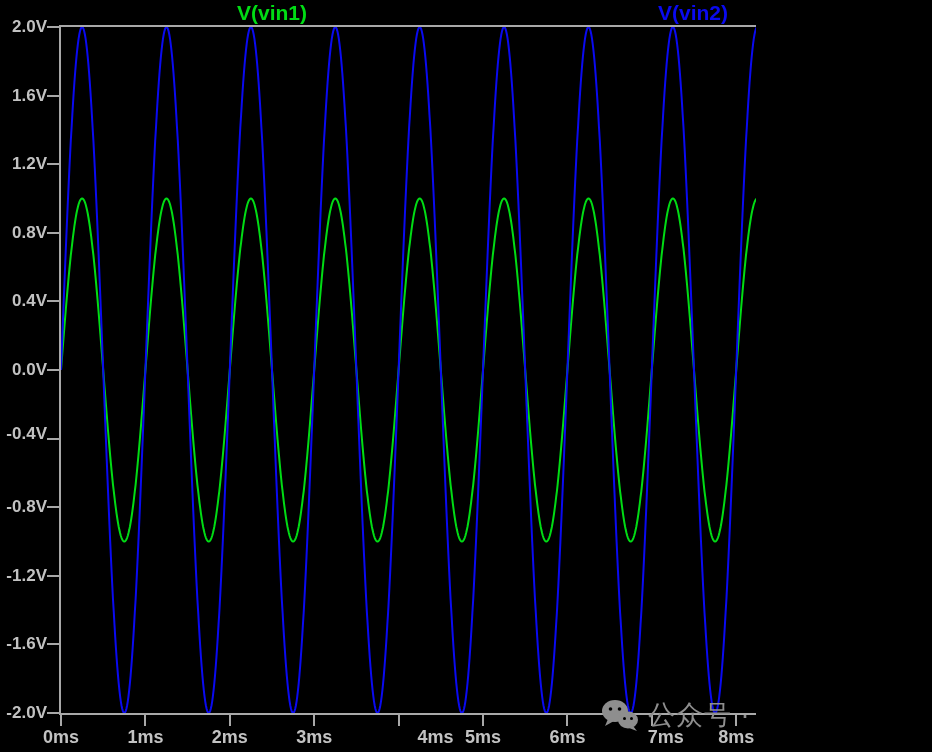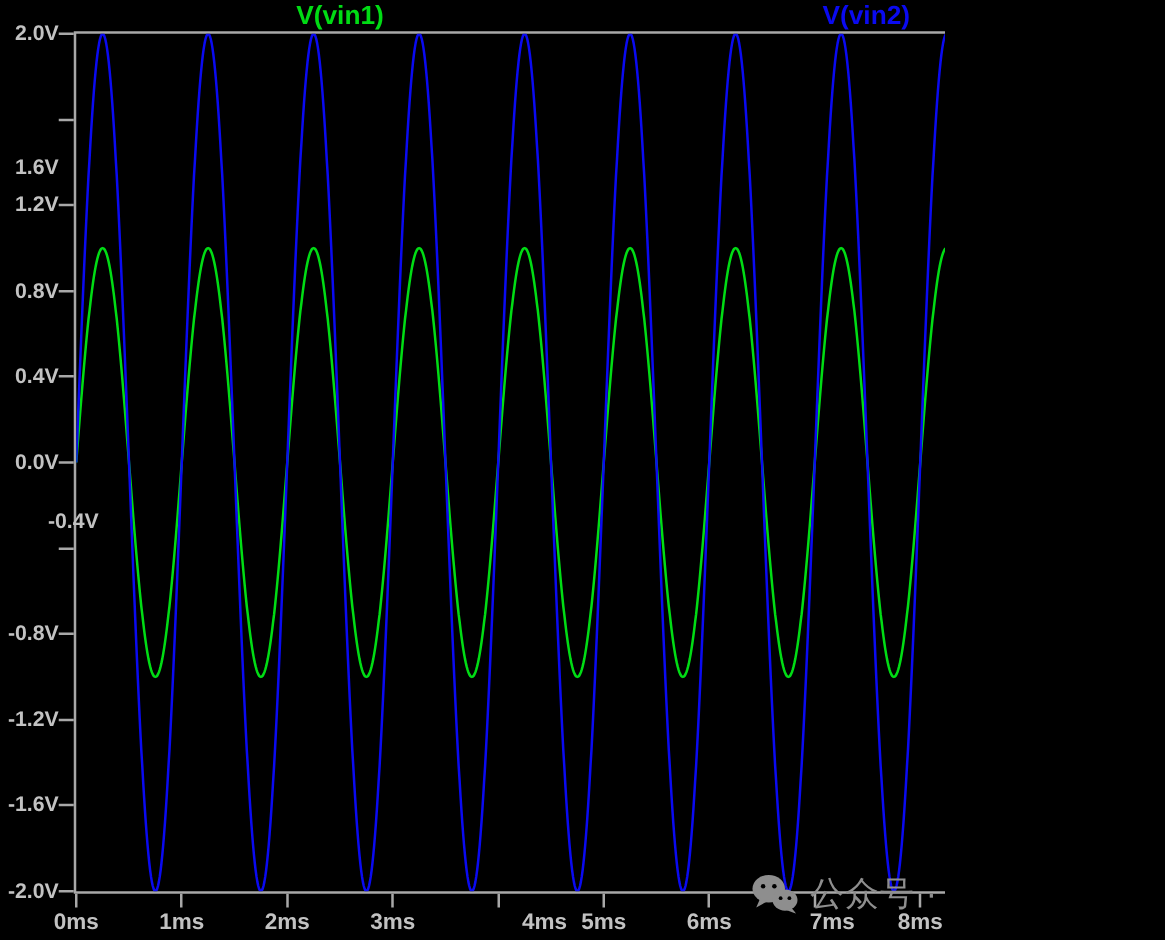--- a/index.html
+++ b/index.html
@@ -62,31 +62,31 @@
   <div class="plot-box">
     <svg id="traces" preserveAspectRatio="none" viewBox="0 0 844 686">
         <polyline points="0.0,343.0 0.7,334.0 1.4,325.1 2.1,316.2 2.8,307.3 3.5,298.6 4.2,290.0 4.9,281.5 5.6,273.2 6.3,265.1 7.0,257.3 7.7,249.6 8.4,242.2 9.1,235.1 9.8,228.2 10.6,221.7 11.3,215.6 12.0,209.7 12.7,204.3 13.4,199.2 14.1,194.5 14.8,190.2 15.5,186.3 16.2,182.9 16.9,179.9 17.6,177.3 18.3,175.2 19.0,173.6 19.7,172.4 20.4,171.7 21.1,171.5 21.8,171.7 22.5,172.4 23.2,173.6 23.9,175.2 24.6,177.3 25.3,179.9 26.0,182.9 26.7,186.3 27.4,190.2 28.1,194.5 28.8,199.2 29.5,204.3 30.2,209.7 30.9,215.6 31.6,221.7 32.4,228.2 33.1,235.1 33.8,242.2 34.5,249.6 35.2,257.3 35.9,265.1 36.6,273.2 37.3,281.5 38.0,290.0 38.7,298.6 39.4,307.3 40.1,316.2 40.8,325.1 41.5,334.0 42.2,343.0 42.9,352.0 43.6,360.9 44.3,369.8 45.0,378.7 45.7,387.4 46.4,396.0 47.1,404.5 47.8,412.8 48.5,420.9 49.2,428.8 49.9,436.4 50.6,443.8 51.3,450.9 52.0,457.8 52.8,464.3 53.5,470.4 54.2,476.3 54.9,481.7 55.6,486.8 56.3,491.5 57.0,495.8 57.7,499.7 58.4,503.1 59.1,506.1 59.8,508.7 60.5,510.8 61.2,512.4 61.9,513.6 62.6,514.3 63.3,514.5 64.0,514.3 64.7,513.6 65.4,512.4 66.1,510.8 66.8,508.7 67.5,506.1 68.2,503.1 68.9,499.7 69.6,495.8 70.3,491.5 71.0,486.8 71.7,481.7 72.4,476.3 73.1,470.4 73.8,464.3 74.6,457.8 75.3,450.9 76.0,443.8 76.7,436.4 77.4,428.8 78.1,420.9 78.8,412.8 79.5,404.5 80.2,396.0 80.9,387.4 81.6,378.7 82.3,369.8 83.0,360.9 83.7,352.0 84.4,343.0 85.1,334.0 85.8,325.1 86.5,316.2 87.2,307.3 87.9,298.6 88.6,290.0 89.3,281.5 90.0,273.2 90.7,265.1 91.4,257.3 92.1,249.6 92.8,242.2 93.5,235.1 94.2,228.2 95.0,221.7 95.7,215.6 96.4,209.7 97.1,204.3 97.8,199.2 98.5,194.5 99.2,190.2 99.9,186.3 100.6,182.9 101.3,179.9 102.0,177.3 102.7,175.2 103.4,173.6 104.1,172.4 104.8,171.7 105.5,171.5 106.2,171.7 106.9,172.4 107.6,173.6 108.3,175.2 109.0,177.3 109.7,179.9 110.4,182.9 111.1,186.3 111.8,190.2 112.5,194.5 113.2,199.2 113.9,204.3 114.6,209.7 115.3,215.6 116.0,221.7 116.8,228.2 117.5,235.1 118.2,242.2 118.9,249.6 119.6,257.3 120.3,265.1 121.0,273.2 121.7,281.5 122.4,290.0 123.1,298.6 123.8,307.3 124.5,316.2 125.2,325.1 125.9,334.0 126.6,343.0 127.3,352.0 128.0,360.9 128.7,369.8 129.4,378.7 130.1,387.4 130.8,396.0 131.5,404.5 132.2,412.8 132.9,420.9 133.6,428.7 134.3,436.4 135.0,443.8 135.7,450.9 136.4,457.8 137.2,464.3 137.9,470.4 138.6,476.3 139.3,481.7 140.0,486.8 140.7,491.5 141.4,495.8 142.1,499.7 142.8,503.1 143.5,506.1 144.2,508.7 144.9,510.8 145.6,512.4 146.3,513.6 147.0,514.3 147.7,514.5 148.4,514.3 149.1,513.6 149.8,512.4 150.5,510.8 151.2,508.7 151.9,506.1 152.6,503.1 153.3,499.7 154.0,495.8 154.7,491.5 155.4,486.8 156.1,481.7 156.8,476.3 157.5,470.4 158.3,464.3 159.0,457.8 159.7,450.9 160.4,443.8 161.1,436.4 161.8,428.8 162.5,420.9 163.2,412.8 163.9,404.5 164.6,396.0 165.3,387.4 166.0,378.7 166.7,369.8 167.4,360.9 168.1,352.0 168.8,343.0 169.5,334.0 170.2,325.1 170.9,316.2 171.6,307.3 172.3,298.6 173.0,290.0 173.7,281.5 174.4,273.2 175.1,265.1 175.8,257.2 176.5,249.6 177.2,242.2 177.9,235.1 178.6,228.2 179.3,221.7 180.1,215.6 180.8,209.7 181.5,204.3 182.2,199.2 182.9,194.5 183.6,190.2 184.3,186.3 185.0,182.9 185.7,179.9 186.4,177.3 187.1,175.2 187.8,173.6 188.5,172.4 189.2,171.7 189.9,171.5 190.6,171.7 191.3,172.4 192.0,173.6 192.7,175.2 193.4,177.3 194.1,179.9 194.8,182.9 195.5,186.3 196.2,190.2 196.9,194.5 197.6,199.2 198.3,204.3 199.0,209.7 199.7,215.6 200.4,221.7 201.2,228.2 201.9,235.1 202.6,242.2 203.3,249.6 204.0,257.2 204.7,265.1 205.4,273.2 206.1,281.5 206.8,290.0 207.5,298.6 208.2,307.3 208.9,316.2 209.6,325.1 210.3,334.0 211.0,343.0 211.7,352.0 212.4,360.9 213.1,369.8 213.8,378.7 214.5,387.4 215.2,396.0 215.9,404.5 216.6,412.8 217.3,420.9 218.0,428.7 218.7,436.4 219.4,443.8 220.1,450.9 220.8,457.8 221.6,464.3 222.3,470.4 223.0,476.3 223.7,481.7 224.4,486.8 225.1,491.5 225.8,495.8 226.5,499.7 227.2,503.1 227.9,506.1 228.6,508.7 229.3,510.8 230.0,512.4 230.7,513.6 231.4,514.3 232.1,514.5 232.8,514.3 233.5,513.6 234.2,512.4 234.9,510.8 235.6,508.7 236.3,506.1 237.0,503.1 237.7,499.7 238.4,495.8 239.1,491.5 239.8,486.8 240.5,481.7 241.2,476.3 241.9,470.4 242.7,464.3 243.4,457.8 244.1,450.9 244.8,443.8 245.5,436.4 246.2,428.8 246.9,420.9 247.6,412.8 248.3,404.5 249.0,396.0 249.7,387.4 250.4,378.7 251.1,369.8 251.8,360.9 252.5,352.0 253.2,343.0 253.9,334.0 254.6,325.1 255.3,316.2 256.0,307.3 256.7,298.6 257.4,290.0 258.1,281.5 258.8,273.2 259.5,265.1 260.2,257.3 260.9,249.6 261.6,242.2 262.3,235.1 263.0,228.2 263.8,221.7 264.5,215.6 265.2,209.7 265.9,204.3 266.6,199.2 267.3,194.5 268.0,190.2 268.7,186.3 269.4,182.9 270.1,179.9 270.8,177.3 271.5,175.2 272.2,173.6 272.9,172.4 273.6,171.7 274.3,171.5 275.0,171.7 275.7,172.4 276.4,173.6 277.1,175.2 277.8,177.3 278.5,179.9 279.2,182.9 279.9,186.3 280.6,190.2 281.3,194.5 282.0,199.2 282.7,204.3 283.4,209.7 284.1,215.6 284.9,221.7 285.6,228.2 286.3,235.1 287.0,242.2 287.7,249.6 288.4,257.2 289.1,265.1 289.8,273.2 290.5,281.5 291.2,290.0 291.9,298.6 292.6,307.3 293.3,316.2 294.0,325.1 294.7,334.0 295.4,343.0 296.1,352.0 296.8,360.9 297.5,369.8 298.2,378.7 298.9,387.4 299.6,396.0 300.3,404.5 301.0,412.8 301.7,420.9 302.4,428.7 303.1,436.4 303.8,443.8 304.5,450.9 305.2,457.8 305.9,464.3 306.7,470.4 307.4,476.3 308.1,481.7 308.8,486.8 309.5,491.5 310.2,495.8 310.9,499.7 311.6,503.1 312.3,506.1 313.0,508.7 313.7,510.8 314.4,512.4 315.1,513.6 315.8,514.3 316.5,514.5 317.2,514.3 317.9,513.6 318.6,512.4 319.3,510.8 320.0,508.7 320.7,506.1 321.4,503.1 322.1,499.7 322.8,495.8 323.5,491.5 324.2,486.8 324.9,481.7 325.6,476.3 326.3,470.4 327.1,464.3 327.8,457.8 328.5,450.9 329.2,443.8 329.9,436.4 330.6,428.8 331.3,420.9 332.0,412.8 332.7,404.5 333.4,396.0 334.1,387.4 334.8,378.7 335.5,369.8 336.2,360.9 336.9,352.0 337.6,343.0 338.3,334.0 339.0,325.1 339.7,316.2 340.4,307.3 341.1,298.6 341.8,290.0 342.5,281.5 343.2,273.2 343.9,265.1 344.6,257.3 345.3,249.6 346.0,242.2 346.7,235.1 347.4,228.2 348.1,221.7 348.9,215.6 349.6,209.7 350.3,204.3 351.0,199.2 351.7,194.5 352.4,190.2 353.1,186.3 353.8,182.9 354.5,179.9 355.2,177.3 355.9,175.2 356.6,173.6 357.3,172.4 358.0,171.7 358.7,171.5 359.4,171.7 360.1,172.4 360.8,173.6 361.5,175.2 362.2,177.3 362.9,179.9 363.6,182.9 364.3,186.3 365.0,190.2 365.7,194.5 366.4,199.2 367.1,204.3 367.8,209.7 368.5,215.6 369.3,221.7 370.0,228.2 370.7,235.1 371.4,242.2 372.1,249.6 372.8,257.2 373.5,265.1 374.2,273.2 374.9,281.5 375.6,290.0 376.3,298.6 377.0,307.3 377.7,316.2 378.4,325.1 379.1,334.0 379.8,343.0 380.5,352.0 381.2,360.9 381.9,369.8 382.6,378.7 383.3,387.4 384.0,396.0 384.7,404.5 385.4,412.8 386.1,420.9 386.8,428.7 387.5,436.4 388.2,443.8 388.9,450.9 389.6,457.8 390.4,464.3 391.1,470.4 391.8,476.3 392.5,481.7 393.2,486.8 393.9,491.5 394.6,495.8 395.3,499.7 396.0,503.1 396.7,506.1 397.4,508.7 398.1,510.8 398.8,512.4 399.5,513.6 400.2,514.3 400.9,514.5 401.6,514.3 402.3,513.6 403.0,512.4 403.7,510.8 404.4,508.7 405.1,506.1 405.8,503.1 406.5,499.7 407.2,495.8 407.9,491.5 408.6,486.8 409.3,481.7 410.0,476.3 410.7,470.4 411.4,464.3 412.2,457.8 412.9,450.9 413.6,443.8 414.3,436.4 415.0,428.8 415.7,420.9 416.4,412.8 417.1,404.5 417.8,396.0 418.5,387.4 419.2,378.7 419.9,369.8 420.6,360.9 421.3,352.0 422.0,343.0 422.7,334.0 423.4,325.1 424.1,316.2 424.8,307.3 425.5,298.6 426.2,290.0 426.9,281.5 427.6,273.2 428.3,265.1 429.0,257.3 429.7,249.6 430.4,242.2 431.1,235.1 431.8,228.2 432.6,221.7 433.3,215.6 434.0,209.7 434.7,204.3 435.4,199.2 436.1,194.5 436.8,190.2 437.5,186.3 438.2,182.9 438.9,179.9 439.6,177.3 440.3,175.2 441.0,173.6 441.7,172.4 442.4,171.7 443.1,171.5 443.8,171.7 444.5,172.4 445.2,173.6 445.9,175.2 446.6,177.3 447.3,179.9 448.0,182.9 448.7,186.3 449.4,190.2 450.1,194.5 450.8,199.2 451.5,204.3 452.2,209.7 452.9,215.6 453.6,221.7 454.4,228.2 455.1,235.1 455.8,242.2 456.5,249.6 457.2,257.2 457.9,265.1 458.6,273.2 459.3,281.5 460.0,290.0 460.7,298.6 461.4,307.3 462.1,316.2 462.8,325.1 463.5,334.0 464.2,343.0 464.9,352.0 465.6,360.9 466.3,369.8 467.0,378.7 467.7,387.4 468.4,396.0 469.1,404.5 469.8,412.8 470.5,420.9 471.2,428.7 471.9,436.4 472.6,443.8 473.3,450.9 474.0,457.8 474.8,464.3 475.5,470.4 476.2,476.3 476.9,481.7 477.6,486.8 478.3,491.5 479.0,495.8 479.7,499.7 480.4,503.1 481.1,506.1 481.8,508.7 482.5,510.8 483.2,512.4 483.9,513.6 484.6,514.3 485.3,514.5 486.0,514.3 486.7,513.6 487.4,512.4 488.1,510.8 488.8,508.7 489.5,506.1 490.2,503.1 490.9,499.7 491.6,495.8 492.3,491.5 493.0,486.8 493.7,481.7 494.4,476.3 495.1,470.4 495.9,464.3 496.6,457.8 497.3,450.9 498.0,443.8 498.7,436.4 499.4,428.7 500.1,420.9 500.8,412.8 501.5,404.5 502.2,396.0 502.9,387.4 503.6,378.7 504.3,369.8 505.0,360.9 505.7,352.0 506.4,343.0 507.1,334.0 507.8,325.1 508.5,316.2 509.2,307.3 509.9,298.6 510.6,290.0 511.3,281.5 512.0,273.2 512.7,265.1 513.4,257.3 514.1,249.6 514.8,242.2 515.5,235.1 516.2,228.2 517.0,221.7 517.7,215.6 518.4,209.7 519.1,204.3 519.8,199.2 520.5,194.5 521.2,190.2 521.9,186.3 522.6,182.9 523.3,179.9 524.0,177.3 524.7,175.2 525.4,173.6 526.1,172.4 526.8,171.7 527.5,171.5 528.2,171.7 528.9,172.4 529.6,173.6 530.3,175.2 531.0,177.3 531.7,179.9 532.4,182.9 533.1,186.3 533.8,190.2 534.5,194.5 535.2,199.2 535.9,204.3 536.6,209.7 537.3,215.6 538.0,221.7 538.8,228.2 539.5,235.1 540.2,242.2 540.9,249.6 541.6,257.2 542.3,265.1 543.0,273.2 543.7,281.5 544.4,290.0 545.1,298.6 545.8,307.3 546.5,316.2 547.2,325.1 547.9,334.0 548.6,343.0 549.3,352.0 550.0,360.9 550.7,369.8 551.4,378.7 552.1,387.4 552.8,396.0 553.5,404.5 554.2,412.8 554.9,420.9 555.6,428.7 556.3,436.4 557.0,443.8 557.7,450.9 558.4,457.8 559.1,464.3 559.9,470.4 560.6,476.3 561.3,481.7 562.0,486.8 562.7,491.5 563.4,495.8 564.1,499.7 564.8,503.1 565.5,506.1 566.2,508.7 566.9,510.8 567.6,512.4 568.3,513.6 569.0,514.3 569.7,514.5 570.4,514.3 571.1,513.6 571.8,512.4 572.5,510.8 573.2,508.7 573.9,506.1 574.6,503.1 575.3,499.7 576.0,495.8 576.7,491.5 577.4,486.8 578.1,481.7 578.8,476.3 579.5,470.4 580.3,464.3 581.0,457.8 581.7,450.9 582.4,443.8 583.1,436.4 583.8,428.7 584.5,420.9 585.2,412.8 585.9,404.5 586.6,396.0 587.3,387.4 588.0,378.7 588.7,369.8 589.4,360.9 590.1,352.0 590.8,343.0 591.5,334.0 592.2,325.1 592.9,316.2 593.6,307.3 594.3,298.6 595.0,290.0 595.7,281.5 596.4,273.2 597.1,265.1 597.8,257.3 598.5,249.6 599.2,242.2 599.9,235.1 600.6,228.2 601.4,221.7 602.1,215.6 602.8,209.7 603.5,204.3 604.2,199.2 604.9,194.5 605.6,190.2 606.3,186.3 607.0,182.9 607.7,179.9 608.4,177.3 609.1,175.2 609.8,173.6 610.5,172.4 611.2,171.7 611.9,171.5 612.6,171.7 613.3,172.4 614.0,173.6 614.7,175.2 615.4,177.3 616.1,179.9 616.8,182.9 617.5,186.3 618.2,190.2 618.9,194.5 619.6,199.2 620.3,204.3 621.0,209.7 621.7,215.6 622.5,221.7 623.2,228.2 623.9,235.1 624.6,242.2 625.3,249.6 626.0,257.2 626.7,265.1 627.4,273.2 628.1,281.5 628.8,290.0 629.5,298.6 630.2,307.3 630.9,316.2 631.6,325.1 632.3,334.0 633.0,343.0 633.7,352.0 634.4,360.9 635.1,369.8 635.8,378.7 636.5,387.4 637.2,396.0 637.9,404.5 638.6,412.8 639.3,420.9 640.0,428.7 640.7,436.4 641.4,443.8 642.1,450.9 642.8,457.8 643.5,464.3 644.3,470.4 645.0,476.3 645.7,481.7 646.4,486.8 647.1,491.5 647.8,495.8 648.5,499.7 649.2,503.1 649.9,506.1 650.6,508.7 651.3,510.8 652.0,512.4 652.7,513.6 653.4,514.3 654.1,514.5 654.8,514.3 655.5,513.6 656.2,512.4 656.9,510.8 657.6,508.7 658.3,506.1 659.0,503.1 659.7,499.7 660.4,495.8 661.1,491.5 661.8,486.8 662.5,481.7 663.2,476.3 663.9,470.4 664.6,464.3 665.4,457.8 666.1,450.9 666.8,443.8 667.5,436.4 668.2,428.7 668.9,420.9 669.6,412.8 670.3,404.5 671.0,396.0 671.7,387.4 672.4,378.7 673.1,369.8 673.8,360.9 674.5,352.0 675.2,343.0 675.9,334.0 676.6,325.1 677.3,316.2 678.0,307.3 678.7,298.6 679.4,290.0 680.1,281.5 680.8,273.2 681.5,265.1 682.2,257.2 682.9,249.6 683.6,242.2 684.3,235.1 685.0,228.2 685.8,221.7 686.5,215.6 687.2,209.7 687.9,204.3 688.6,199.2 689.3,194.5 690.0,190.2 690.7,186.3 691.4,182.9 692.1,179.9 692.8,177.3 693.5,175.2 694.2,173.6 694.9,172.4 695.6,171.7 696.3,171.5 697.0,171.7 697.7,172.4 698.4,173.6 699.1,175.2 699.8,177.3 700.5,179.9 701.2,182.9 701.9,186.3 702.6,190.2 703.3,194.5 704.0,199.2 704.7,204.3 705.4,209.7 706.1,215.6 706.9,221.7 707.6,228.2 708.3,235.1 709.0,242.2 709.7,249.6 710.4,257.2 711.1,265.1 711.8,273.2 712.5,281.5 713.2,290.0 713.9,298.6 714.6,307.3 715.3,316.2 716.0,325.1 716.7,334.0 717.4,343.0 718.1,352.0 718.8,360.9 719.5,369.8 720.2,378.7 720.9,387.4 721.6,396.0 722.3,404.5 723.0,412.8 723.7,420.9 724.4,428.8 725.1,436.4 725.8,443.8 726.5,450.9 727.2,457.8 728.0,464.3 728.7,470.4 729.4,476.3 730.1,481.7 730.8,486.8 731.5,491.5 732.2,495.8 732.9,499.7 733.6,503.1 734.3,506.1 735.0,508.7 735.7,510.8 736.4,512.4 737.1,513.6 737.8,514.3 738.5,514.5 739.2,514.3 739.9,513.6 740.6,512.4 741.3,510.8 742.0,508.7 742.7,506.1 743.4,503.1 744.1,499.7 744.8,495.8 745.5,491.5 746.2,486.8 746.9,481.7 747.6,476.3 748.3,470.4 749.0,464.3 749.8,457.8 750.5,450.9 751.2,443.8 751.9,436.4 752.6,428.8 753.3,420.9 754.0,412.8 754.7,404.5 755.4,396.0 756.1,387.4 756.8,378.7 757.5,369.8 758.2,360.9 758.9,352.0 759.6,343.0 760.3,334.0 761.0,325.1 761.7,316.2 762.4,307.3 763.1,298.6 763.8,290.0 764.5,281.5 765.2,273.2 765.9,265.1 766.6,257.2 767.3,249.6 768.0,242.2 768.7,235.1 769.4,228.2 770.1,221.7 770.9,215.6 771.6,209.7 772.3,204.3 773.0,199.2 773.7,194.5 774.4,190.2 775.1,186.3 775.8,182.9 776.5,179.9 777.2,177.3 777.9,175.2 778.6,173.6 779.3,172.4 780.0,171.7 780.7,171.5 781.4,171.7 782.1,172.4 782.8,173.6 783.5,175.2 784.2,177.3 784.9,179.9 785.6,182.9 786.3,186.3 787.0,190.2 787.7,194.5 788.4,199.2 789.1,204.3 789.8,209.7 790.5,215.6 791.3,221.7 792.0,228.2 792.7,235.1 793.4,242.2 794.1,249.6 794.8,257.2 795.5,265.1 796.2,273.2 796.9,281.5 797.6,290.0 798.3,298.6 799.0,307.3 799.7,316.2 800.4,325.1 801.1,334.0 801.8,343.0 802.5,352.0 803.2,360.9 803.9,369.8 804.6,378.7 805.3,387.4 806.0,396.0 806.7,404.5 807.4,412.8 808.1,420.9 808.8,428.8 809.5,436.4 810.2,443.8 810.9,450.9 811.6,457.8 812.4,464.3 813.1,470.4 813.8,476.3 814.5,481.7 815.2,486.8 815.9,491.5 816.6,495.8 817.3,499.7 818.0,503.1 818.7,506.1 819.4,508.7 820.1,510.8 820.8,512.4 821.5,513.6 822.2,514.3 822.9,514.5 823.6,514.3 824.3,513.6 825.0,512.4 825.7,510.8 826.4,508.7 827.1,506.1 827.8,503.1 828.5,499.7 829.2,495.8 829.9,491.5 830.6,486.8 831.3,481.7 832.0,476.3 832.7,470.4 833.5,464.3 834.2,457.8 834.9,450.9 835.6,443.8 836.3,436.4 837.0,428.8 837.7,420.9 838.4,412.8 839.1,404.5 839.8,396.0 840.5,387.4 841.2,378.7 841.9,369.8 842.6,360.9 843.3,352.0 844.0,343.0" fill="none" stroke="#00dc14" stroke-width="2" stroke-linejoin="round"></polyline>
         <polyline points="0.0,343.0 0.7,325.0 1.4,307.1 2.1,289.3 2.8,271.7 3.5,254.2 4.2,237.0 4.9,220.1 5.6,203.5 6.3,187.3 7.0,171.5 7.7,156.2 8.4,141.4 9.1,127.1 9.8,113.5 10.6,100.5 11.3,88.1 12.0,76.4 12.7,65.5 13.4,55.3 14.1,46.0 14.8,37.4 15.5,29.7 16.2,22.8 16.9,16.8 17.6,11.7 18.3,7.5 19.0,4.2 19.7,1.9 20.4,0.5 21.1,0.0 21.8,0.5 22.5,1.9 23.2,4.2 23.9,7.5 24.6,11.7 25.3,16.8 26.0,22.8 26.7,29.7 27.4,37.4 28.1,46.0 28.8,55.3 29.5,65.5 30.2,76.4 30.9,88.1 31.6,100.5 32.4,113.5 33.1,127.1 33.8,141.4 34.5,156.2 35.2,171.5 35.9,187.3 36.6,203.5 37.3,220.1 38.0,237.0 38.7,254.2 39.4,271.7 40.1,289.3 40.8,307.1 41.5,325.0 42.2,343.0 42.9,361.0 43.6,378.9 44.3,396.7 45.0,414.3 45.7,431.8 46.4,449.0 47.1,465.9 47.8,482.5 48.5,498.7 49.2,514.5 49.9,529.8 50.6,544.6 51.3,558.9 52.0,572.5 52.8,585.5 53.5,597.9 54.2,609.6 54.9,620.5 55.6,630.7 56.3,640.0 57.0,648.6 57.7,656.3 58.4,663.2 59.1,669.2 59.8,674.3 60.5,678.5 61.2,681.8 61.9,684.1 62.6,685.5 63.3,686.0 64.0,685.5 64.7,684.1 65.4,681.8 66.1,678.5 66.8,674.3 67.5,669.2 68.2,663.2 68.9,656.3 69.6,648.6 70.3,640.0 71.0,630.7 71.7,620.5 72.4,609.6 73.1,597.9 73.8,585.5 74.6,572.5 75.3,558.9 76.0,544.6 76.7,529.8 77.4,514.5 78.1,498.7 78.8,482.5 79.5,465.9 80.2,449.0 80.9,431.8 81.6,414.3 82.3,396.7 83.0,378.9 83.7,361.0 84.4,343.0 85.1,325.0 85.8,307.1 86.5,289.3 87.2,271.7 87.9,254.2 88.6,237.0 89.3,220.1 90.0,203.5 90.7,187.3 91.4,171.5 92.1,156.2 92.8,141.4 93.5,127.1 94.2,113.5 95.0,100.5 95.7,88.1 96.4,76.4 97.1,65.5 97.8,55.3 98.5,46.0 99.2,37.4 99.9,29.7 100.6,22.8 101.3,16.8 102.0,11.7 102.7,7.5 103.4,4.2 104.1,1.9 104.8,0.5 105.5,0.0 106.2,0.5 106.9,1.9 107.6,4.2 108.3,7.5 109.0,11.7 109.7,16.8 110.4,22.8 111.1,29.7 111.8,37.4 112.5,46.0 113.2,55.3 113.9,65.5 114.6,76.4 115.3,88.1 116.0,100.5 116.8,113.5 117.5,127.1 118.2,141.4 118.9,156.2 119.6,171.5 120.3,187.3 121.0,203.5 121.7,220.1 122.4,237.0 123.1,254.2 123.8,271.7 124.5,289.3 125.2,307.1 125.9,325.0 126.6,343.0 127.3,361.0 128.0,378.9 128.7,396.7 129.4,414.3 130.1,431.8 130.8,449.0 131.5,465.9 132.2,482.5 132.9,498.7 133.6,514.5 134.3,529.8 135.0,544.6 135.7,558.9 136.4,572.5 137.2,585.5 137.9,597.9 138.6,609.6 139.3,620.5 140.0,630.7 140.7,640.0 141.4,648.6 142.1,656.3 142.8,663.2 143.5,669.2 144.2,674.3 144.9,678.5 145.6,681.8 146.3,684.1 147.0,685.5 147.7,686.0 148.4,685.5 149.1,684.1 149.8,681.8 150.5,678.5 151.2,674.3 151.9,669.2 152.6,663.2 153.3,656.3 154.0,648.6 154.7,640.0 155.4,630.7 156.1,620.5 156.8,609.6 157.5,597.9 158.3,585.5 159.0,572.5 159.7,558.9 160.4,544.6 161.1,529.8 161.8,514.5 162.5,498.7 163.2,482.5 163.9,465.9 164.6,449.0 165.3,431.8 166.0,414.3 166.7,396.7 167.4,378.9 168.1,361.0 168.8,343.0 169.5,325.0 170.2,307.1 170.9,289.3 171.6,271.7 172.3,254.2 173.0,237.0 173.7,220.1 174.4,203.5 175.1,187.3 175.8,171.5 176.5,156.2 177.2,141.4 177.9,127.1 178.6,113.5 179.3,100.5 180.1,88.1 180.8,76.4 181.5,65.5 182.2,55.3 182.9,46.0 183.6,37.4 184.3,29.7 185.0,22.8 185.7,16.8 186.4,11.7 187.1,7.5 187.8,4.2 188.5,1.9 189.2,0.5 189.9,0.0 190.6,0.5 191.3,1.9 192.0,4.2 192.7,7.5 193.4,11.7 194.1,16.8 194.8,22.8 195.5,29.7 196.2,37.4 196.9,46.0 197.6,55.3 198.3,65.5 199.0,76.4 199.7,88.1 200.4,100.5 201.2,113.5 201.9,127.1 202.6,141.4 203.3,156.2 204.0,171.5 204.7,187.3 205.4,203.5 206.1,220.1 206.8,237.0 207.5,254.2 208.2,271.7 208.9,289.3 209.6,307.1 210.3,325.0 211.0,343.0 211.7,361.0 212.4,378.9 213.1,396.7 213.8,414.3 214.5,431.8 215.2,449.0 215.9,465.9 216.6,482.5 217.3,498.7 218.0,514.5 218.7,529.8 219.4,544.6 220.1,558.9 220.8,572.5 221.6,585.5 222.3,597.9 223.0,609.6 223.7,620.5 224.4,630.7 225.1,640.0 225.8,648.6 226.5,656.3 227.2,663.2 227.9,669.2 228.6,674.3 229.3,678.5 230.0,681.8 230.7,684.1 231.4,685.5 232.1,686.0 232.8,685.5 233.5,684.1 234.2,681.8 234.9,678.5 235.6,674.3 236.3,669.2 237.0,663.2 237.7,656.3 238.4,648.6 239.1,640.0 239.8,630.7 240.5,620.5 241.2,609.6 241.9,597.9 242.7,585.5 243.4,572.5 244.1,558.9 244.8,544.6 245.5,529.8 246.2,514.5 246.9,498.7 247.6,482.5 248.3,465.9 249.0,449.0 249.7,431.8 250.4,414.3 251.1,396.7 251.8,378.9 252.5,361.0 253.2,343.0 253.9,325.0 254.6,307.1 255.3,289.3 256.0,271.7 256.7,254.2 257.4,237.0 258.1,220.1 258.8,203.5 259.5,187.3 260.2,171.5 260.9,156.2 261.6,141.4 262.3,127.1 263.0,113.5 263.8,100.5 264.5,88.1 265.2,76.4 265.9,65.5 266.6,55.3 267.3,46.0 268.0,37.4 268.7,29.7 269.4,22.8 270.1,16.8 270.8,11.7 271.5,7.5 272.2,4.2 272.9,1.9 273.6,0.5 274.3,0.0 275.0,0.5 275.7,1.9 276.4,4.2 277.1,7.5 277.8,11.7 278.5,16.8 279.2,22.8 279.9,29.7 280.6,37.4 281.3,46.0 282.0,55.3 282.7,65.5 283.4,76.4 284.1,88.1 284.9,100.5 285.6,113.5 286.3,127.1 287.0,141.4 287.7,156.2 288.4,171.5 289.1,187.3 289.8,203.5 290.5,220.1 291.2,237.0 291.9,254.2 292.6,271.7 293.3,289.3 294.0,307.1 294.7,325.0 295.4,343.0 296.1,361.0 296.8,378.9 297.5,396.7 298.2,414.3 298.9,431.8 299.6,449.0 300.3,465.9 301.0,482.5 301.7,498.7 302.4,514.5 303.1,529.8 303.8,544.6 304.5,558.9 305.2,572.5 305.9,585.5 306.7,597.9 307.4,609.6 308.1,620.5 308.8,630.7 309.5,640.0 310.2,648.6 310.9,656.3 311.6,663.2 312.3,669.2 313.0,674.3 313.7,678.5 314.4,681.8 315.1,684.1 315.8,685.5 316.5,686.0 317.2,685.5 317.9,684.1 318.6,681.8 319.3,678.5 320.0,674.3 320.7,669.2 321.4,663.2 322.1,656.3 322.8,648.6 323.5,640.0 324.2,630.7 324.9,620.5 325.6,609.6 326.3,597.9 327.1,585.5 327.8,572.5 328.5,558.9 329.2,544.6 329.9,529.8 330.6,514.5 331.3,498.7 332.0,482.5 332.7,465.9 333.4,449.0 334.1,431.8 334.8,414.3 335.5,396.7 336.2,378.9 336.9,361.0 337.6,343.0 338.3,325.0 339.0,307.1 339.7,289.3 340.4,271.7 341.1,254.2 341.8,237.0 342.5,220.1 343.2,203.5 343.9,187.3 344.6,171.5 345.3,156.2 346.0,141.4 346.7,127.1 347.4,113.5 348.1,100.5 348.9,88.1 349.6,76.4 350.3,65.5 351.0,55.3 351.7,46.0 352.4,37.4 353.1,29.7 353.8,22.8 354.5,16.8 355.2,11.7 355.9,7.5 356.6,4.2 357.3,1.9 358.0,0.5 358.7,0.0 359.4,0.5 360.1,1.9 360.8,4.2 361.5,7.5 362.2,11.7 362.9,16.8 363.6,22.8 364.3,29.7 365.0,37.4 365.7,46.0 366.4,55.3 367.1,65.5 367.8,76.4 368.5,88.1 369.3,100.5 370.0,113.5 370.7,127.1 371.4,141.4 372.1,156.2 372.8,171.5 373.5,187.3 374.2,203.5 374.9,220.1 375.6,237.0 376.3,254.2 377.0,271.7 377.7,289.3 378.4,307.1 379.1,325.0 379.8,343.0 380.5,361.0 381.2,378.9 381.9,396.7 382.6,414.3 383.3,431.8 384.0,449.0 384.7,465.9 385.4,482.5 386.1,498.7 386.8,514.5 387.5,529.8 388.2,544.6 388.9,558.9 389.6,572.5 390.4,585.5 391.1,597.9 391.8,609.6 392.5,620.5 393.2,630.7 393.9,640.0 394.6,648.6 395.3,656.3 396.0,663.2 396.7,669.2 397.4,674.3 398.1,678.5 398.8,681.8 399.5,684.1 400.2,685.5 400.9,686.0 401.6,685.5 402.3,684.1 403.0,681.8 403.7,678.5 404.4,674.3 405.1,669.2 405.8,663.2 406.5,656.3 407.2,648.6 407.9,640.0 408.6,630.7 409.3,620.5 410.0,609.6 410.7,597.9 411.4,585.5 412.2,572.5 412.9,558.9 413.6,544.6 414.3,529.8 415.0,514.5 415.7,498.7 416.4,482.5 417.1,465.9 417.8,449.0 418.5,431.8 419.2,414.3 419.9,396.7 420.6,378.9 421.3,361.0 422.0,343.0 422.7,325.0 423.4,307.1 424.1,289.3 424.8,271.7 425.5,254.2 426.2,237.0 426.9,220.1 427.6,203.5 428.3,187.3 429.0,171.5 429.7,156.2 430.4,141.4 431.1,127.1 431.8,113.5 432.6,100.5 433.3,88.1 434.0,76.4 434.7,65.5 435.4,55.3 436.1,46.0 436.8,37.4 437.5,29.7 438.2,22.8 438.9,16.8 439.6,11.7 440.3,7.5 441.0,4.2 441.7,1.9 442.4,0.5 443.1,0.0 443.8,0.5 444.5,1.9 445.2,4.2 445.9,7.5 446.6,11.7 447.3,16.8 448.0,22.8 448.7,29.7 449.4,37.4 450.1,46.0 450.8,55.3 451.5,65.5 452.2,76.4 452.9,88.1 453.6,100.5 454.4,113.5 455.1,127.1 455.8,141.4 456.5,156.2 457.2,171.5 457.9,187.3 458.6,203.5 459.3,220.1 460.0,237.0 460.7,254.2 461.4,271.7 462.1,289.3 462.8,307.1 463.5,325.0 464.2,343.0 464.9,361.0 465.6,378.9 466.3,396.7 467.0,414.3 467.7,431.8 468.4,449.0 469.1,465.9 469.8,482.5 470.5,498.7 471.2,514.5 471.9,529.8 472.6,544.6 473.3,558.9 474.0,572.5 474.8,585.5 475.5,597.9 476.2,609.6 476.9,620.5 477.6,630.7 478.3,640.0 479.0,648.6 479.7,656.3 480.4,663.2 481.1,669.2 481.8,674.3 482.5,678.5 483.2,681.8 483.9,684.1 484.6,685.5 485.3,686.0 486.0,685.5 486.7,684.1 487.4,681.8 488.1,678.5 488.8,674.3 489.5,669.2 490.2,663.2 490.9,656.3 491.6,648.6 492.3,640.0 493.0,630.7 493.7,620.5 494.4,609.6 495.1,597.9 495.9,585.5 496.6,572.5 497.3,558.9 498.0,544.6 498.7,529.8 499.4,514.5 500.1,498.7 500.8,482.5 501.5,465.9 502.2,449.0 502.9,431.8 503.6,414.3 504.3,396.7 505.0,378.9 505.7,361.0 506.4,343.0 507.1,325.0 507.8,307.1 508.5,289.3 509.2,271.7 509.9,254.2 510.6,237.0 511.3,220.1 512.0,203.5 512.7,187.3 513.4,171.5 514.1,156.2 514.8,141.4 515.5,127.1 516.2,113.5 517.0,100.5 517.7,88.1 518.4,76.4 519.1,65.5 519.8,55.3 520.5,46.0 521.2,37.4 521.9,29.7 522.6,22.8 523.3,16.8 524.0,11.7 524.7,7.5 525.4,4.2 526.1,1.9 526.8,0.5 527.5,0.0 528.2,0.5 528.9,1.9 529.6,4.2 530.3,7.5 531.0,11.7 531.7,16.8 532.4,22.8 533.1,29.7 533.8,37.4 534.5,46.0 535.2,55.3 535.9,65.5 536.6,76.4 537.3,88.1 538.0,100.5 538.8,113.5 539.5,127.1 540.2,141.4 540.9,156.2 541.6,171.5 542.3,187.3 543.0,203.5 543.7,220.1 544.4,237.0 545.1,254.2 545.8,271.7 546.5,289.3 547.2,307.1 547.9,325.0 548.6,343.0 549.3,361.0 550.0,378.9 550.7,396.7 551.4,414.3 552.1,431.8 552.8,449.0 553.5,465.9 554.2,482.5 554.9,498.7 555.6,514.5 556.3,529.8 557.0,544.6 557.7,558.9 558.4,572.5 559.1,585.5 559.9,597.9 560.6,609.6 561.3,620.5 562.0,630.7 562.7,640.0 563.4,648.6 564.1,656.3 564.8,663.2 565.5,669.2 566.2,674.3 566.9,678.5 567.6,681.8 568.3,684.1 569.0,685.5 569.7,686.0 570.4,685.5 571.1,684.1 571.8,681.8 572.5,678.5 573.2,674.3 573.9,669.2 574.6,663.2 575.3,656.3 576.0,648.6 576.7,640.0 577.4,630.7 578.1,620.5 578.8,609.6 579.5,597.9 580.3,585.5 581.0,572.5 581.7,558.9 582.4,544.6 583.1,529.8 583.8,514.5 584.5,498.7 585.2,482.5 585.9,465.9 586.6,449.0 587.3,431.8 588.0,414.3 588.7,396.7 589.4,378.9 590.1,361.0 590.8,343.0 591.5,325.0 592.2,307.1 592.9,289.3 593.6,271.7 594.3,254.2 595.0,237.0 595.7,220.1 596.4,203.5 597.1,187.3 597.8,171.5 598.5,156.2 599.2,141.4 599.9,127.1 600.6,113.5 601.4,100.5 602.1,88.1 602.8,76.4 603.5,65.5 604.2,55.3 604.9,46.0 605.6,37.4 606.3,29.7 607.0,22.8 607.7,16.8 608.4,11.7 609.1,7.5 609.8,4.2 610.5,1.9 611.2,0.5 611.9,0.0 612.6,0.5 613.3,1.9 614.0,4.2 614.7,7.5 615.4,11.7 616.1,16.8 616.8,22.8 617.5,29.7 618.2,37.4 618.9,46.0 619.6,55.3 620.3,65.5 621.0,76.4 621.7,88.1 622.5,100.5 623.2,113.5 623.9,127.1 624.6,141.4 625.3,156.2 626.0,171.5 626.7,187.3 627.4,203.5 628.1,220.1 628.8,237.0 629.5,254.2 630.2,271.7 630.9,289.3 631.6,307.1 632.3,325.0 633.0,343.0 633.7,361.0 634.4,378.9 635.1,396.7 635.8,414.3 636.5,431.8 637.2,449.0 637.9,465.9 638.6,482.5 639.3,498.7 640.0,514.5 640.7,529.8 641.4,544.6 642.1,558.9 642.8,572.5 643.5,585.5 644.3,597.9 645.0,609.6 645.7,620.5 646.4,630.7 647.1,640.0 647.8,648.6 648.5,656.3 649.2,663.2 649.9,669.2 650.6,674.3 651.3,678.5 652.0,681.8 652.7,684.1 653.4,685.5 654.1,686.0 654.8,685.5 655.5,684.1 656.2,681.8 656.9,678.5 657.6,674.3 658.3,669.2 659.0,663.2 659.7,656.3 660.4,648.6 661.1,640.0 661.8,630.7 662.5,620.5 663.2,609.6 663.9,597.9 664.6,585.5 665.4,572.5 666.1,558.9 666.8,544.6 667.5,529.8 668.2,514.5 668.9,498.7 669.6,482.5 670.3,465.9 671.0,449.0 671.7,431.8 672.4,414.3 673.1,396.7 673.8,378.9 674.5,361.0 675.2,343.0 675.9,325.0 676.6,307.1 677.3,289.3 678.0,271.7 678.7,254.2 679.4,237.0 680.1,220.1 680.8,203.5 681.5,187.3 682.2,171.5 682.9,156.2 683.6,141.4 684.3,127.1 685.0,113.5 685.8,100.5 686.5,88.1 687.2,76.4 687.9,65.5 688.6,55.3 689.3,46.0 690.0,37.4 690.7,29.7 691.4,22.8 692.1,16.8 692.8,11.7 693.5,7.5 694.2,4.2 694.9,1.9 695.6,0.5 696.3,0.0 697.0,0.5 697.7,1.9 698.4,4.2 699.1,7.5 699.8,11.7 700.5,16.8 701.2,22.8 701.9,29.7 702.6,37.4 703.3,46.0 704.0,55.3 704.7,65.5 705.4,76.4 706.1,88.1 706.9,100.5 707.6,113.5 708.3,127.1 709.0,141.4 709.7,156.2 710.4,171.5 711.1,187.3 711.8,203.5 712.5,220.1 713.2,237.0 713.9,254.2 714.6,271.7 715.3,289.3 716.0,307.1 716.7,325.0 717.4,343.0 718.1,361.0 718.8,378.9 719.5,396.7 720.2,414.3 720.9,431.8 721.6,449.0 722.3,465.9 723.0,482.5 723.7,498.7 724.4,514.5 725.1,529.8 725.8,544.6 726.5,558.9 727.2,572.5 728.0,585.5 728.7,597.9 729.4,609.6 730.1,620.5 730.8,630.7 731.5,640.0 732.2,648.6 732.9,656.3 733.6,663.2 734.3,669.2 735.0,674.3 735.7,678.5 736.4,681.8 737.1,684.1 737.8,685.5 738.5,686.0 739.2,685.5 739.9,684.1 740.6,681.8 741.3,678.5 742.0,674.3 742.7,669.2 743.4,663.2 744.1,656.3 744.8,648.6 745.5,640.0 746.2,630.7 746.9,620.5 747.6,609.6 748.3,597.9 749.0,585.5 749.8,572.5 750.5,558.9 751.2,544.6 751.9,529.8 752.6,514.5 753.3,498.7 754.0,482.5 754.7,465.9 755.4,449.0 756.1,431.8 756.8,414.3 757.5,396.7 758.2,378.9 758.9,361.0 759.6,343.0 760.3,325.0 761.0,307.1 761.7,289.3 762.4,271.7 763.1,254.2 763.8,237.0 764.5,220.1 765.2,203.5 765.9,187.3 766.6,171.5 767.3,156.2 768.0,141.4 768.7,127.1 769.4,113.5 770.1,100.5 770.9,88.1 771.6,76.4 772.3,65.5 773.0,55.3 773.7,46.0 774.4,37.4 775.1,29.7 775.8,22.8 776.5,16.8 777.2,11.7 777.9,7.5 778.6,4.2 779.3,1.9 780.0,0.5 780.7,0.0 781.4,0.5 782.1,1.9 782.8,4.2 783.5,7.5 784.2,11.7 784.9,16.8 785.6,22.8 786.3,29.7 787.0,37.4 787.7,46.0 788.4,55.3 789.1,65.5 789.8,76.4 790.5,88.1 791.3,100.5 792.0,113.5 792.7,127.1 793.4,141.4 794.1,156.2 794.8,171.5 795.5,187.3 796.2,203.5 796.9,220.1 797.6,237.0 798.3,254.2 799.0,271.7 799.7,289.3 800.4,307.1 801.1,325.0 801.8,343.0 802.5,361.0 803.2,378.9 803.9,396.7 804.6,414.3 805.3,431.8 806.0,449.0 806.7,465.9 807.4,482.5 808.1,498.7 808.8,514.5 809.5,529.8 810.2,544.6 810.9,558.9 811.6,572.5 812.4,585.5 813.1,597.9 813.8,609.6 814.5,620.5 815.2,630.7 815.9,640.0 816.6,648.6 817.3,656.3 818.0,663.2 818.7,669.2 819.4,674.3 820.1,678.5 820.8,681.8 821.5,684.1 822.2,685.5 822.9,686.0 823.6,685.5 824.3,684.1 825.0,681.8 825.7,678.5 826.4,674.3 827.1,669.2 827.8,663.2 828.5,656.3 829.2,648.6 829.9,640.0 830.6,630.7 831.3,620.5 832.0,609.6 832.7,597.9 833.5,585.5 834.2,572.5 834.9,558.9 835.6,544.6 836.3,529.8 837.0,514.5 837.7,498.7 838.4,482.5 839.1,465.9 839.8,449.0 840.5,431.8 841.2,414.3 841.9,396.7 842.6,378.9 843.3,361.0 844.0,343.0" fill="none" stroke="#0a0af0" stroke-width="2" stroke-linejoin="round"></polyline>
       </svg>
   </div>
 
   <div id="y-axis">
       <div class="ylabel" style="top: 15px;">2.0V</div>
       <div class="ytickmark" style="top: 26px;"></div>
-      <div class="ylabel" style="top: 83.6px; margin-top: 38px;">1.6V</div>
+      <div class="ylabel" style="top: 83.6px;">1.6V</div>
       <div class="ytickmark" style="top: 94.6px;"></div>
       <div class="ylabel" style="top: 152.2px;">1.2V</div>
       <div class="ytickmark" style="top: 163.2px;"></div>
       <div class="ylabel" style="top: 220.8px;">0.8V</div>
       <div class="ytickmark" style="top: 231.8px;"></div>
       <div class="ylabel" style="top: 289.4px;">0.4V</div>
       <div class="ytickmark" style="top: 300.4px;"></div>
       <div class="ylabel" style="top: 358px;">0.0V</div>
       <div class="ytickmark" style="top: 369px;"></div>
-      <div class="ylabel" style="top: 405px; margin-left: 32px;">-0.4V</div>
+      <div class="ylabel" style="top: 422px;">-0.4V</div>
       <div class="ytickmark" style="top: 437.6px;"></div>
       <div class="ylabel" style="top: 495.2px;">-0.8V</div>
       <div class="ytickmark" style="top: 506.2px;"></div>
       <div class="ylabel" style="top: 563.8px;">-1.2V</div>
       <div class="ytickmark" style="top: 574.8px;"></div>
       <div class="ylabel" style="top: 632.4px;">-1.6V</div>
       <div class="ytickmark" style="top: 643.4px;"></div>
       <div class="ylabel" style="top: 701px;">-2.0V</div>
       <div class="ytickmark" style="top: 712px;"></div>
     </div>

